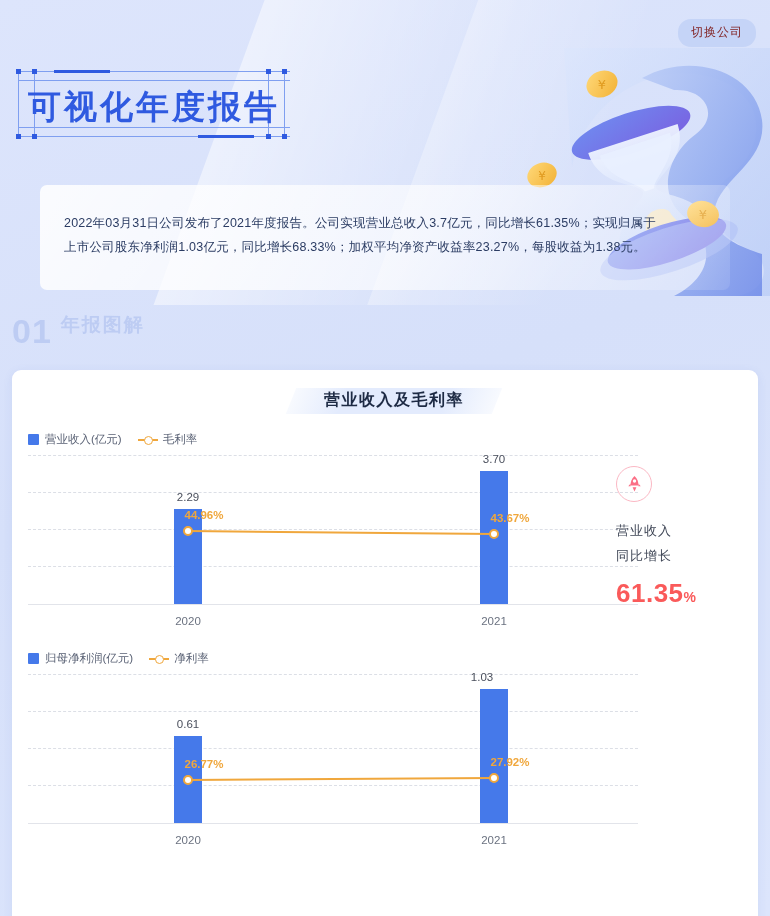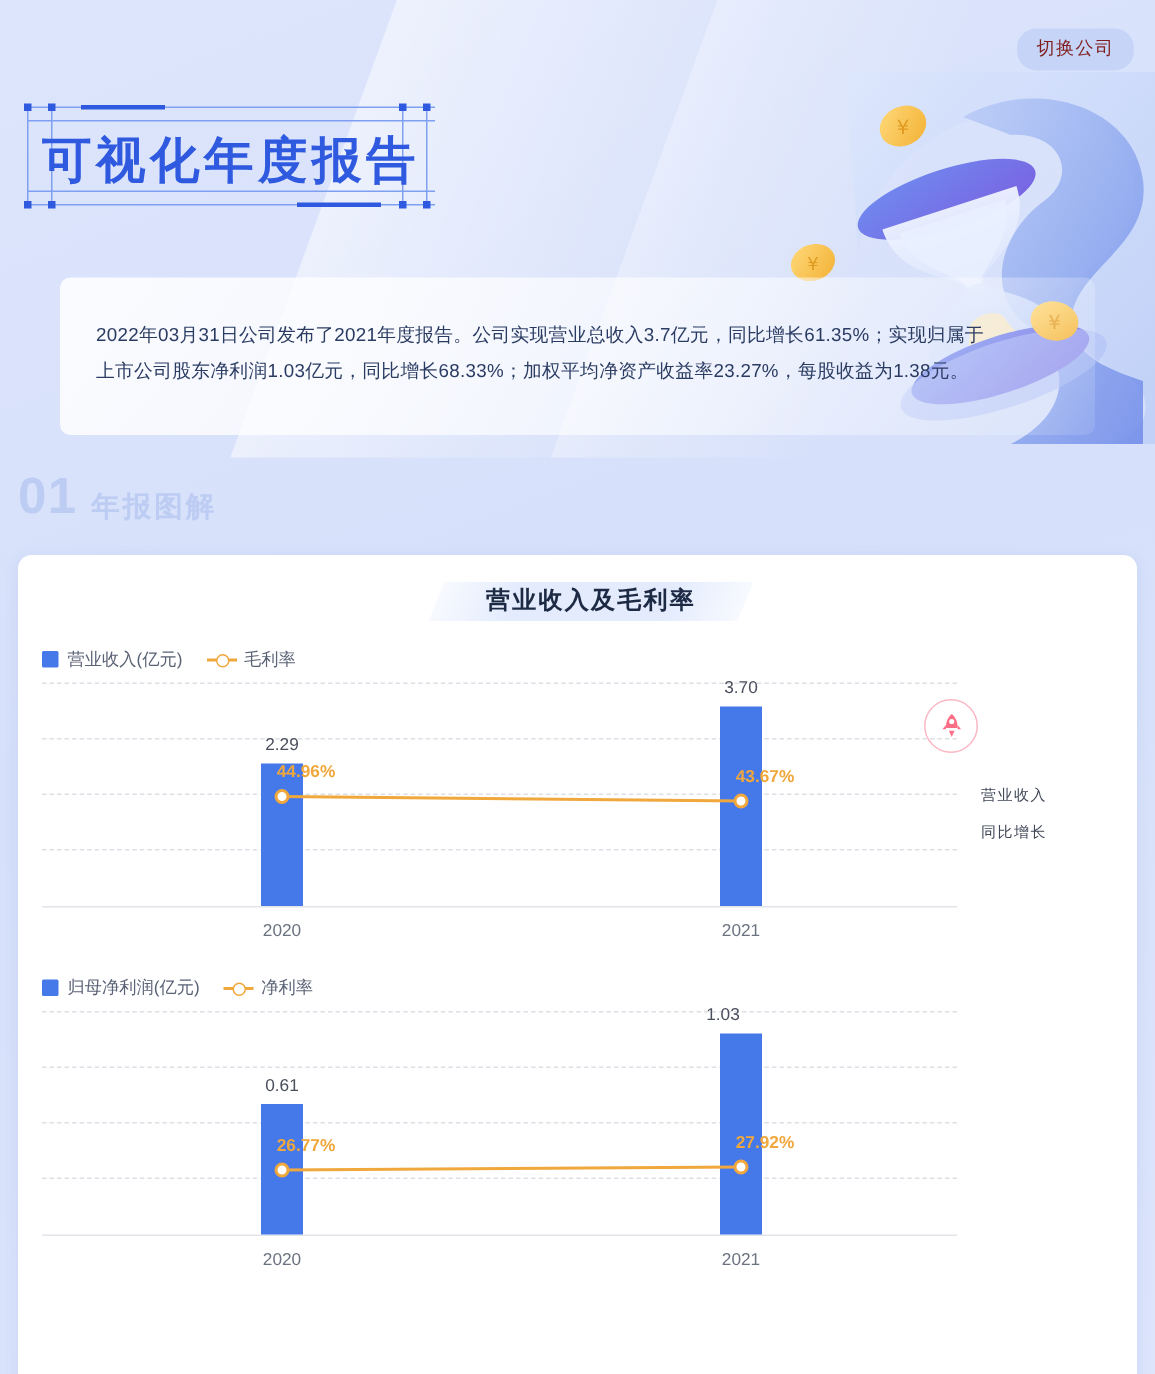--- a/index.html
+++ b/index.html
@@ -93,21 +93,21 @@
     margin-top: 8px;
     font-size: 12.5px; color: #2b3c63;
     line-height: 24px;
     letter-spacing: 0.2px;
     max-width: 600px;
   }
 
   
   .section-head {
     position: absolute; top: 312px; left: 12px;
-    display: flex; align-items: flex-end;
+    display: flex; align-items: flex-start;
   }
   .sec-num {
     font-size: 34px; font-weight: bold; color: #bdccf3;
     letter-spacing: 1px;
   }
   .sec-label {
     font-size: 19px; font-weight: bold; color: #bdccf3;
     margin-left: 9px; letter-spacing: 2px;
   }
 
@@ -214,23 +214,22 @@
     position: absolute; right: 22px;
     width: 120px; text-align: left;
   }
   .rocket-badge {
     width: 36px; height: 36px; border-radius: 50%;
     border: 1.4px solid #fbb8c4;
     display: flex; align-items: center; justify-content: center;
     margin-bottom: 16px;
   }
   .stat-label {
-    font-size: 10px; color: #3f4656; line-height: 25px;
+    font-size: 13px; color: #3f4656; line-height: 25px;
     letter-spacing: 1px;
-    margin-left: 38px;
   }
   .stat-value {
     margin-top: 10px;
     font-size: 26px; font-weight: bold; color: #fa5a5a;
     letter-spacing: 0.5px;
   }
   .stat-value .pct { font-size: 14px; }
 </style>
 </head>
 <body>
@@ -376,20 +375,21 @@
           <svg width="17" height="19" viewBox="0 0 17 19">
             <path d="M8.5 1 C11.6 3.6 12.6 7.3 12.3 10.4 L4.7 10.4 C4.4 7.3 5.4 3.6 8.5 1 Z" fill="#fb6f86"></path>
             <circle cx="8.5" cy="6" r="1.7" fill="#ffffff"></circle>
             <path d="M4.6 8.4 L2.3 11.2 L4.6 11.2 Z" fill="#fb6f86"></path>
             <path d="M12.4 8.4 L14.7 11.2 L12.4 11.2 Z" fill="#fb6f86"></path>
             <path d="M6.6 12.2 L10.4 12.2 L8.5 16.4 Z" fill="#fb6f86"></path>
           </svg>
         </div>
         <div class="stat-label">营业收入</div>
         <div class="stat-label">同比增长</div>
+        <div class="stat-value"><span>61.35</span><span class="pct">%</span></div>
       </div>
     </div>
 
     <div class="chart-block" style="padding-top:38px;">
 
       <div class="legend">
         <div class="legend-item">
           <span class="legend-swatch"></span>
           <span>归母净利润(亿元)</span>
         </div>

